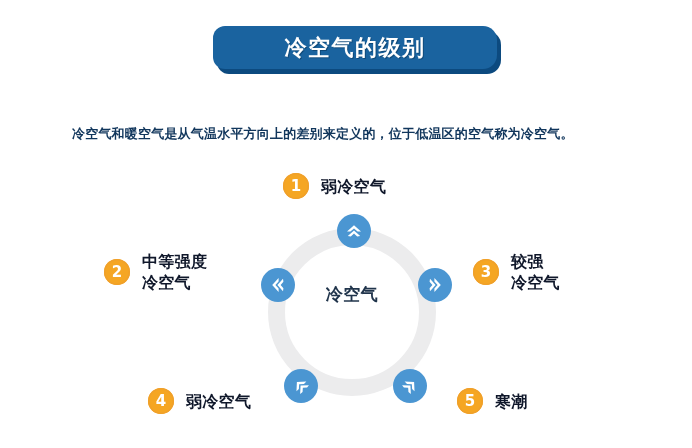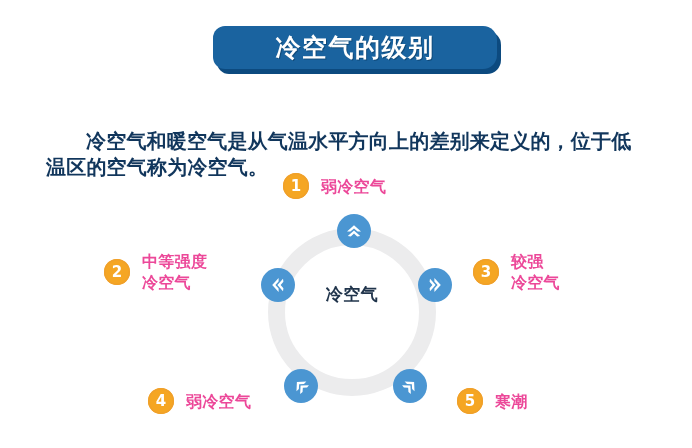--- a/index.html
+++ b/index.html
@@ -42,34 +42,34 @@
     width: 284px;
     height: 43px;
     background: #1a639f;
     border-radius: 12px 14px 14px 12px;
     display: flex;
     align-items: center;
     justify-content: center;
   }
   .banner-title {
     color: #ffffff;
-    font-size: 25px;
+    font-size: 22px;
     font-weight: bold;
     letter-spacing: 1.5px;
     line-height: 1;
     text-shadow: 1px 1px 0 rgba(8,52,90,0.55);
   }
 
   
   .para {
     position: absolute;
     left: 46px;
     top: 108px;
     width: 600px;
-    font-size: 20px;
+    font-size: 13px;
     font-weight: bold;
     color: #11365c;
     line-height: 26px;
     text-indent: 2em;
     letter-spacing: 0.2px;
   }
 
   
   .ring {
     position: absolute;
@@ -128,21 +128,21 @@
     font-size: 15px;
     font-weight: bold;
     display: flex;
     align-items: center;
     justify-content: center;
     flex: 0 0 auto;
     box-shadow: 0 0 0 1.5px #f0a02a inset;
   }
   .item-label {
     margin-left: 12px;
-    color: #ec4899;
+    color: #0f172a;
     font-size: 16px;
     font-weight: bold;
     line-height: 21px;
     white-space: pre-line;
     letter-spacing: 0.3px;
   }
 
   .item-1 { left: 283px; top: 173px; }
   .item-2 { left: 104px; top: 251px; }
   .item-3 { left: 473px; top: 251px; }

